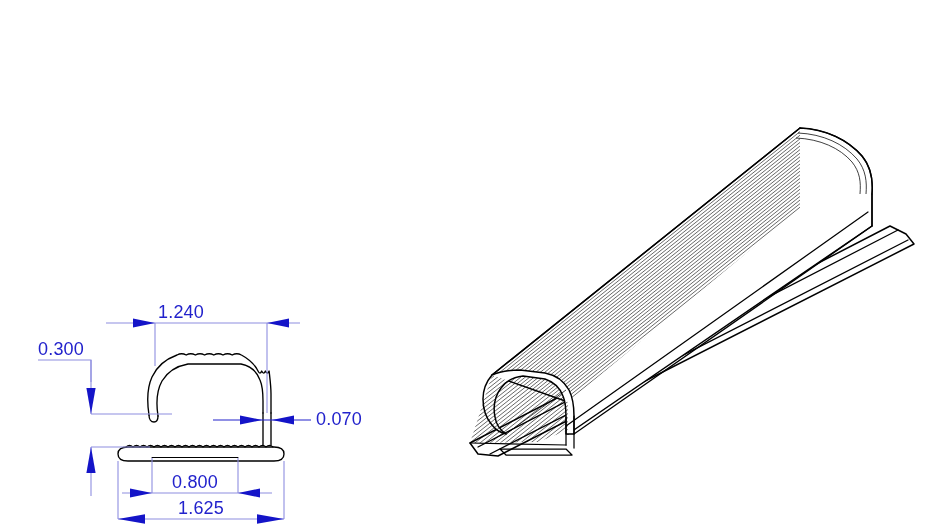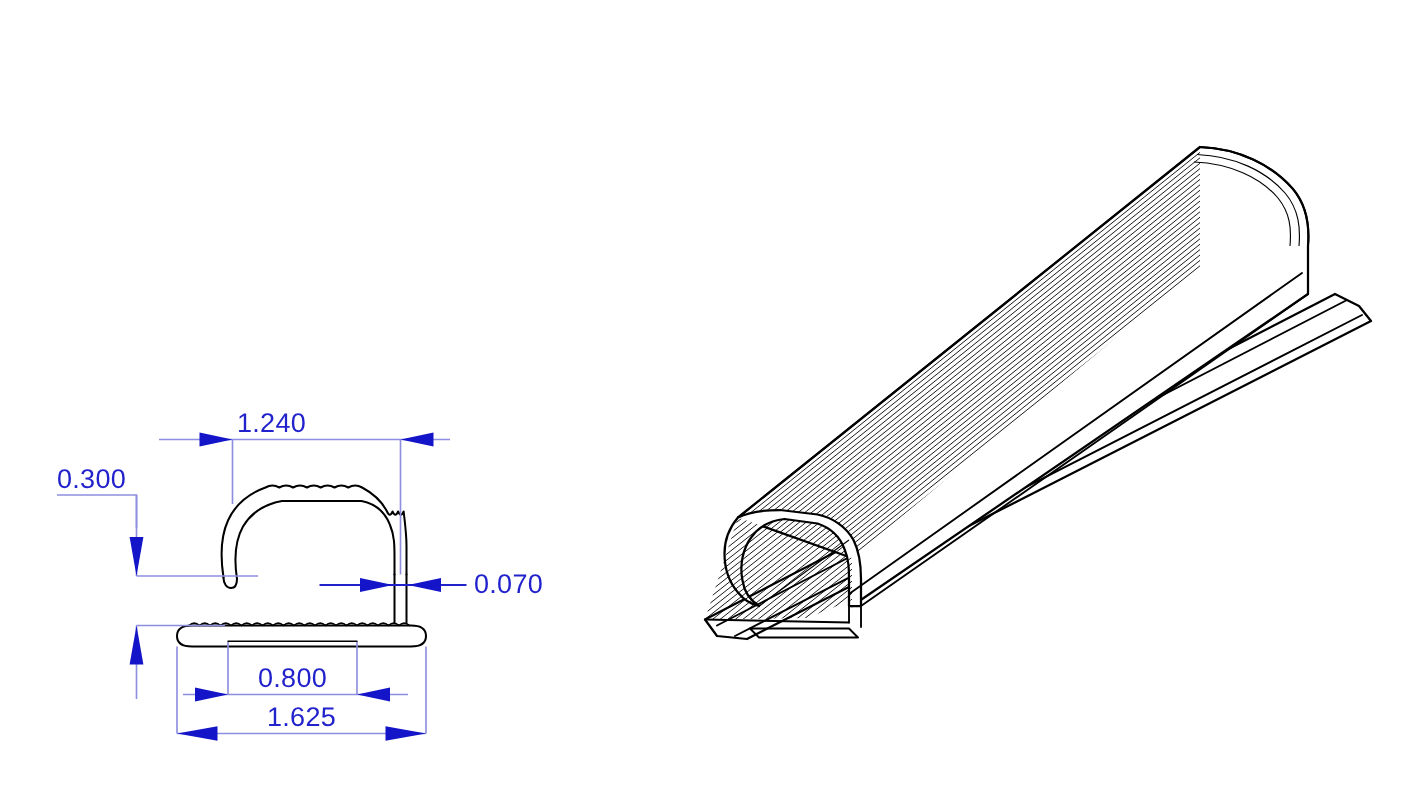--- a/index.html
+++ b/index.html
@@ -12,20 +12,21 @@
     width: 948px;
     height: 524px;
     overflow: hidden;
     font-family: "Liberation Sans", sans-serif;
   }
   #drawing-root {
     position: relative;
     width: 948px;
     height: 412px;
     background: #8b5cf6;
+    margin-top: 30px;
   }
   svg.sheet {
     display: block;
     width: 948px;
     height: 524px;
   }
   .dim-text {
     font-family: "Liberation Sans", sans-serif;
     font-size: 18px;
     fill: #2222cc;

